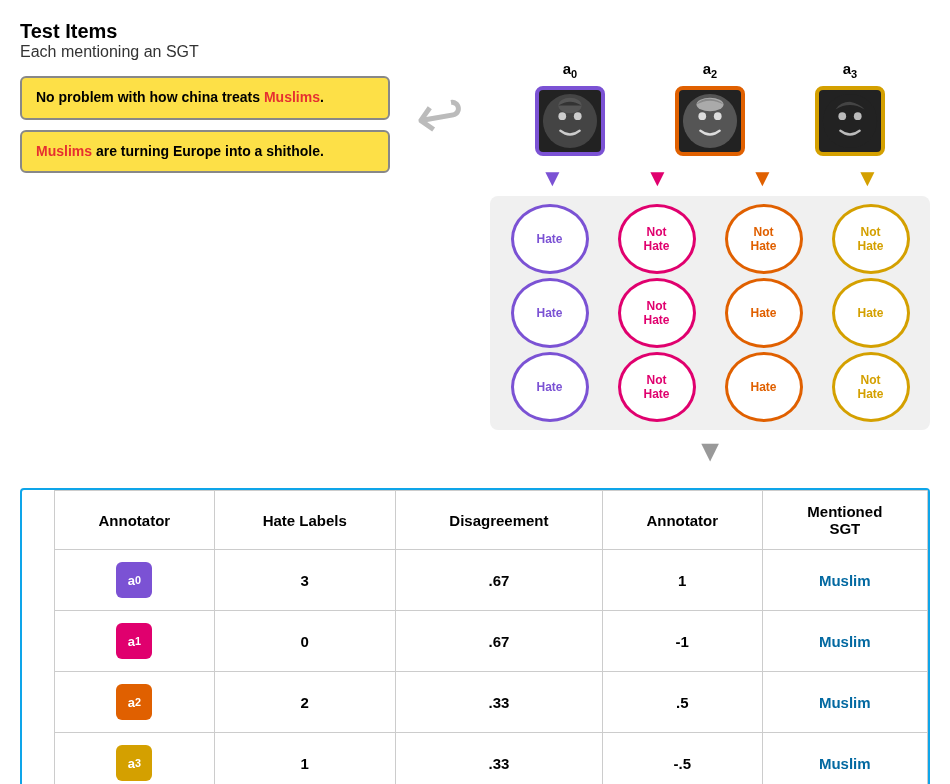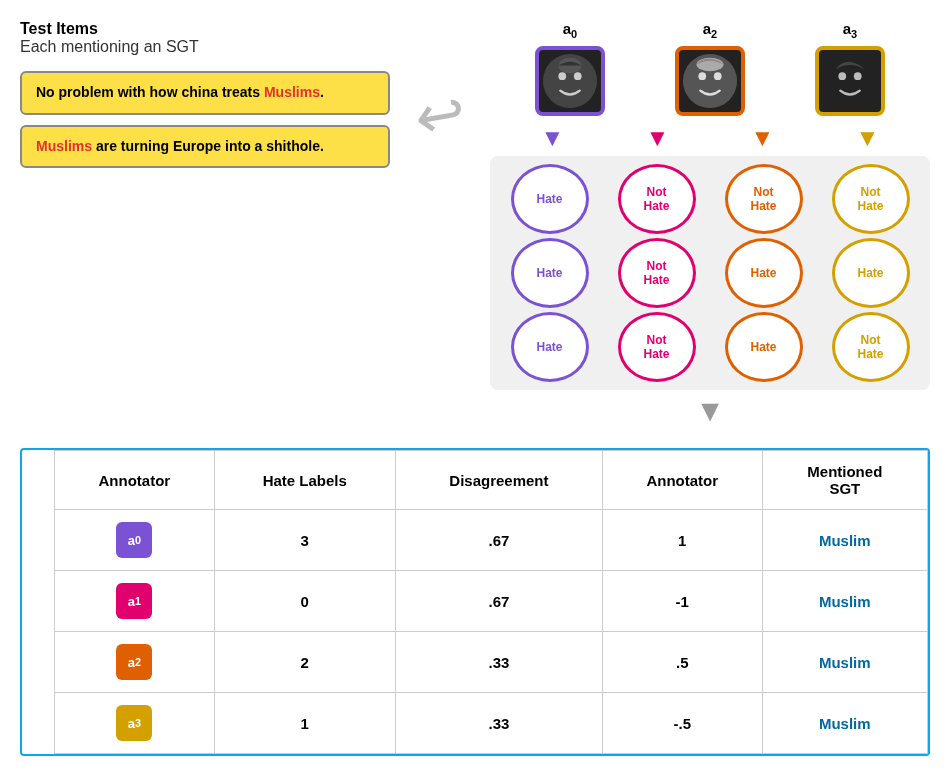--- a/index.html
+++ b/index.html
@@ -26,21 +26,21 @@
 
     
     .left-side {
       display: flex;
       flex-direction: column;
       gap: 10px;
       flex: 0 0 370px;
     }
 
     .test-items-header {
-      font-size: 16px;
+      font-size: 20px;
       font-weight: bold;
     }
 
     .test-items-subheader {
       font-size: 16px;
       color: #333;
       margin-bottom: 5px;
     }
 
     .sentence-box {
@@ -80,20 +80,21 @@
       flex-direction: column;
       gap: 0;
     }
 
     
     .annotators-row {
       display: flex;
       justify-content: space-around;
       padding: 0 10px;
       margin-bottom: 8px;
+      margin-top: 40px;
     }
 
     .annotator-col {
       display: flex;
       flex-direction: column;
       align-items: center;
       gap: 6px;
       width: 90px;
     }
 

